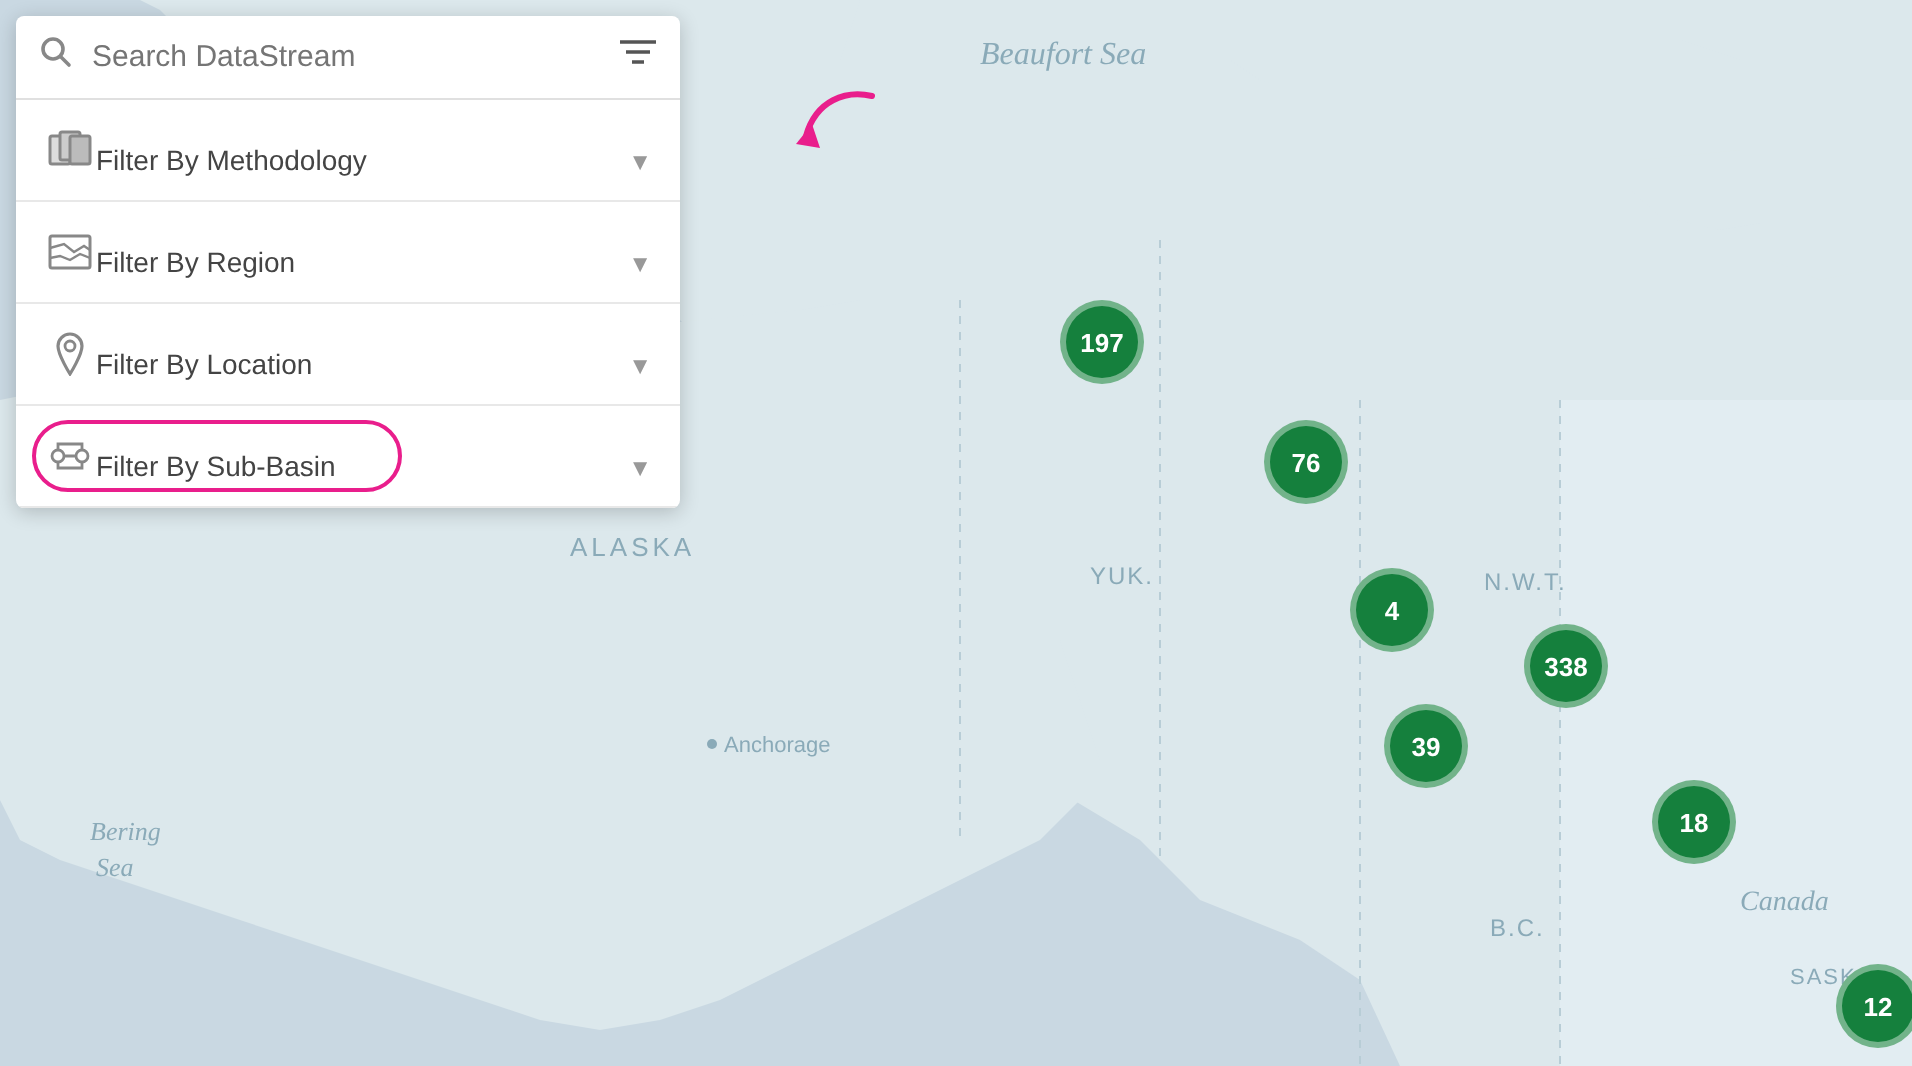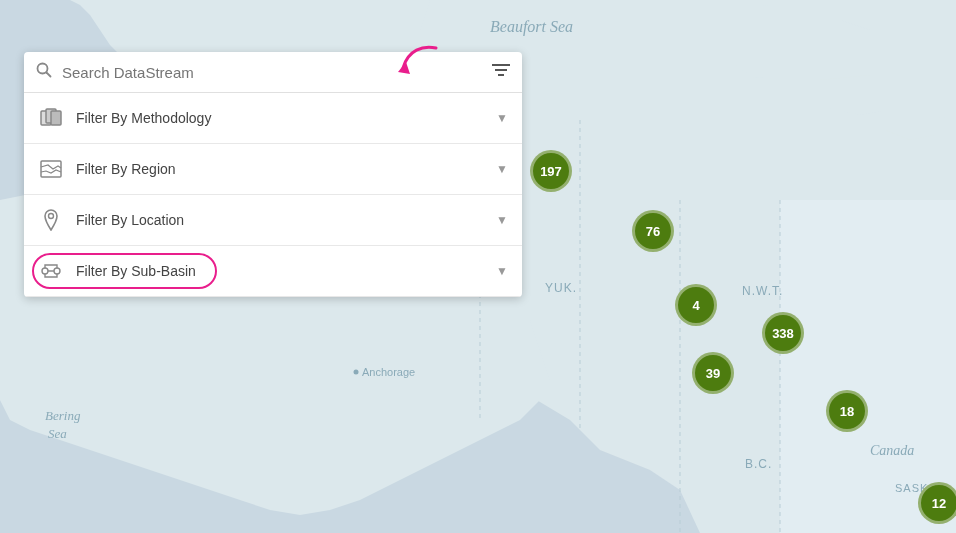--- a/index.html
+++ b/index.html
@@ -27,43 +27,42 @@
       width: 100%;
       height: 100%;
     }
 
     
     .cluster-marker {
       position: absolute;
       width: 42px;
       height: 42px;
       border-radius: 50%;
-      background-color: #4d7c0f;
+      background-color: #15803d;
       display: flex;
       align-items: center;
       justify-content: center;
       color: white;
       font-size: 13px;
       font-weight: bold;
       cursor: pointer;
       border: 3px solid rgba(255,255,255,0.4);
     }
 
     
     #sidebar {
       position: absolute;
       top: 8px;
-      left: 24px;
-      width: 498px;
+      left: 8px;
+      width: 332px;
       background: white;
       border-radius: 4px;
       box-shadow: 0 2px 10px rgba(0,0,0,0.2);
       overflow: hidden;
       z-index: 100;
-      margin-top: 44px;
     }
 
     
     .search-bar {
       display: flex;
       align-items: center;
       padding: 10px 12px;
       border-bottom: 1px solid #e0e0e0;
       gap: 10px;
     }
@@ -85,25 +84,24 @@
     .filter-icon-wrap {
       color: #555;
       font-size: 16px;
       cursor: pointer;
       flex-shrink: 0;
     }
 
     
     .filter-row {
       display: flex;
-      align-items: center;
+      align-items: flex-end;
       padding: 12px 14px;
       border-bottom: 1px solid #e8e8e8;
       cursor: pointer;
-      gap: 12px;
     }
 
     .filter-icon {
       width: 26px;
       height: 26px;
       display: flex;
       align-items: center;
       justify-content: center;
       color: #888;
       font-size: 18px;

